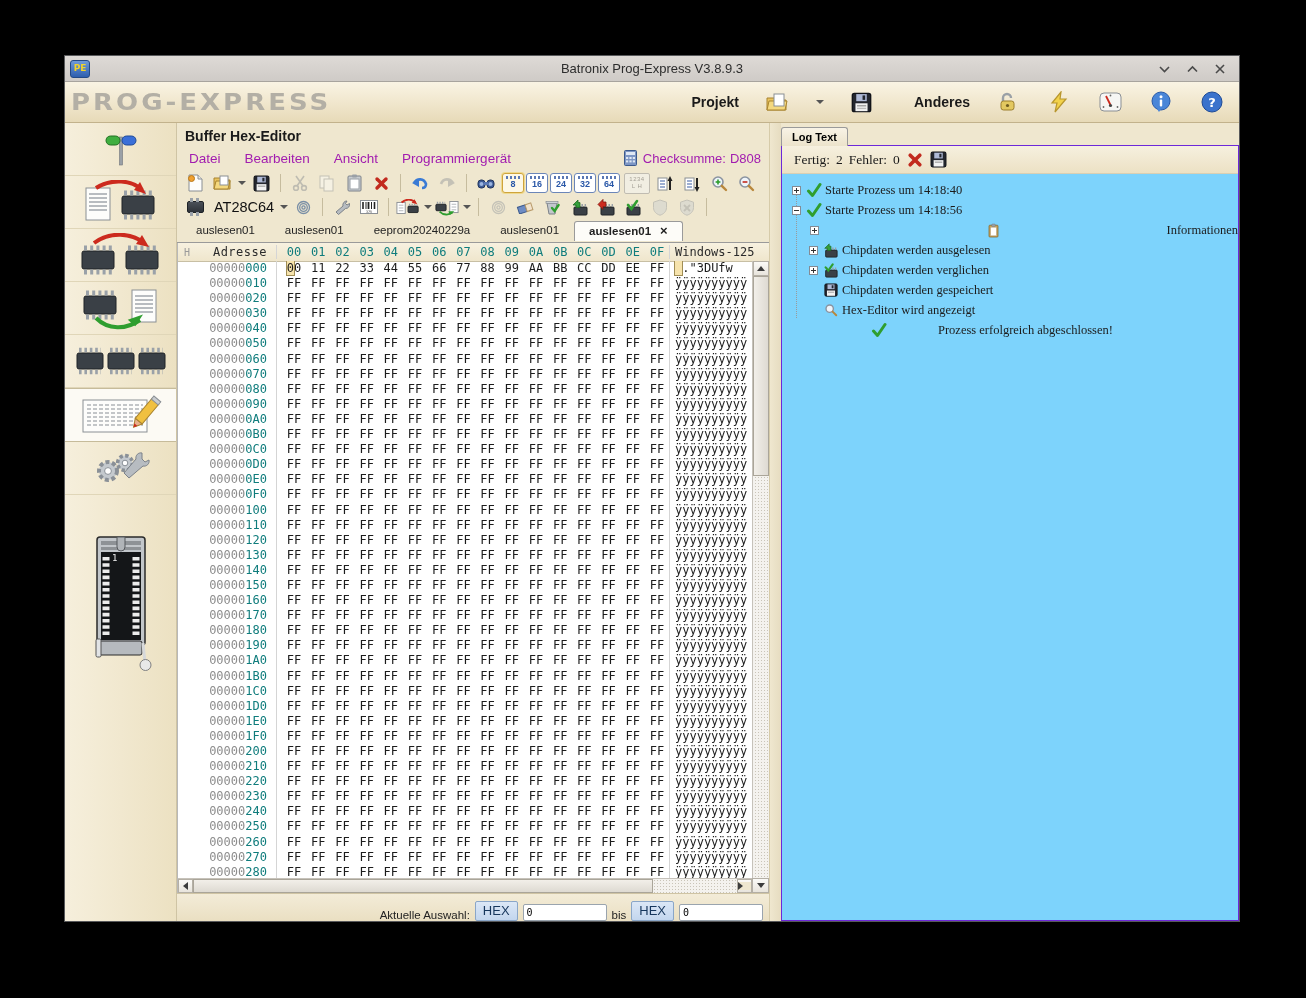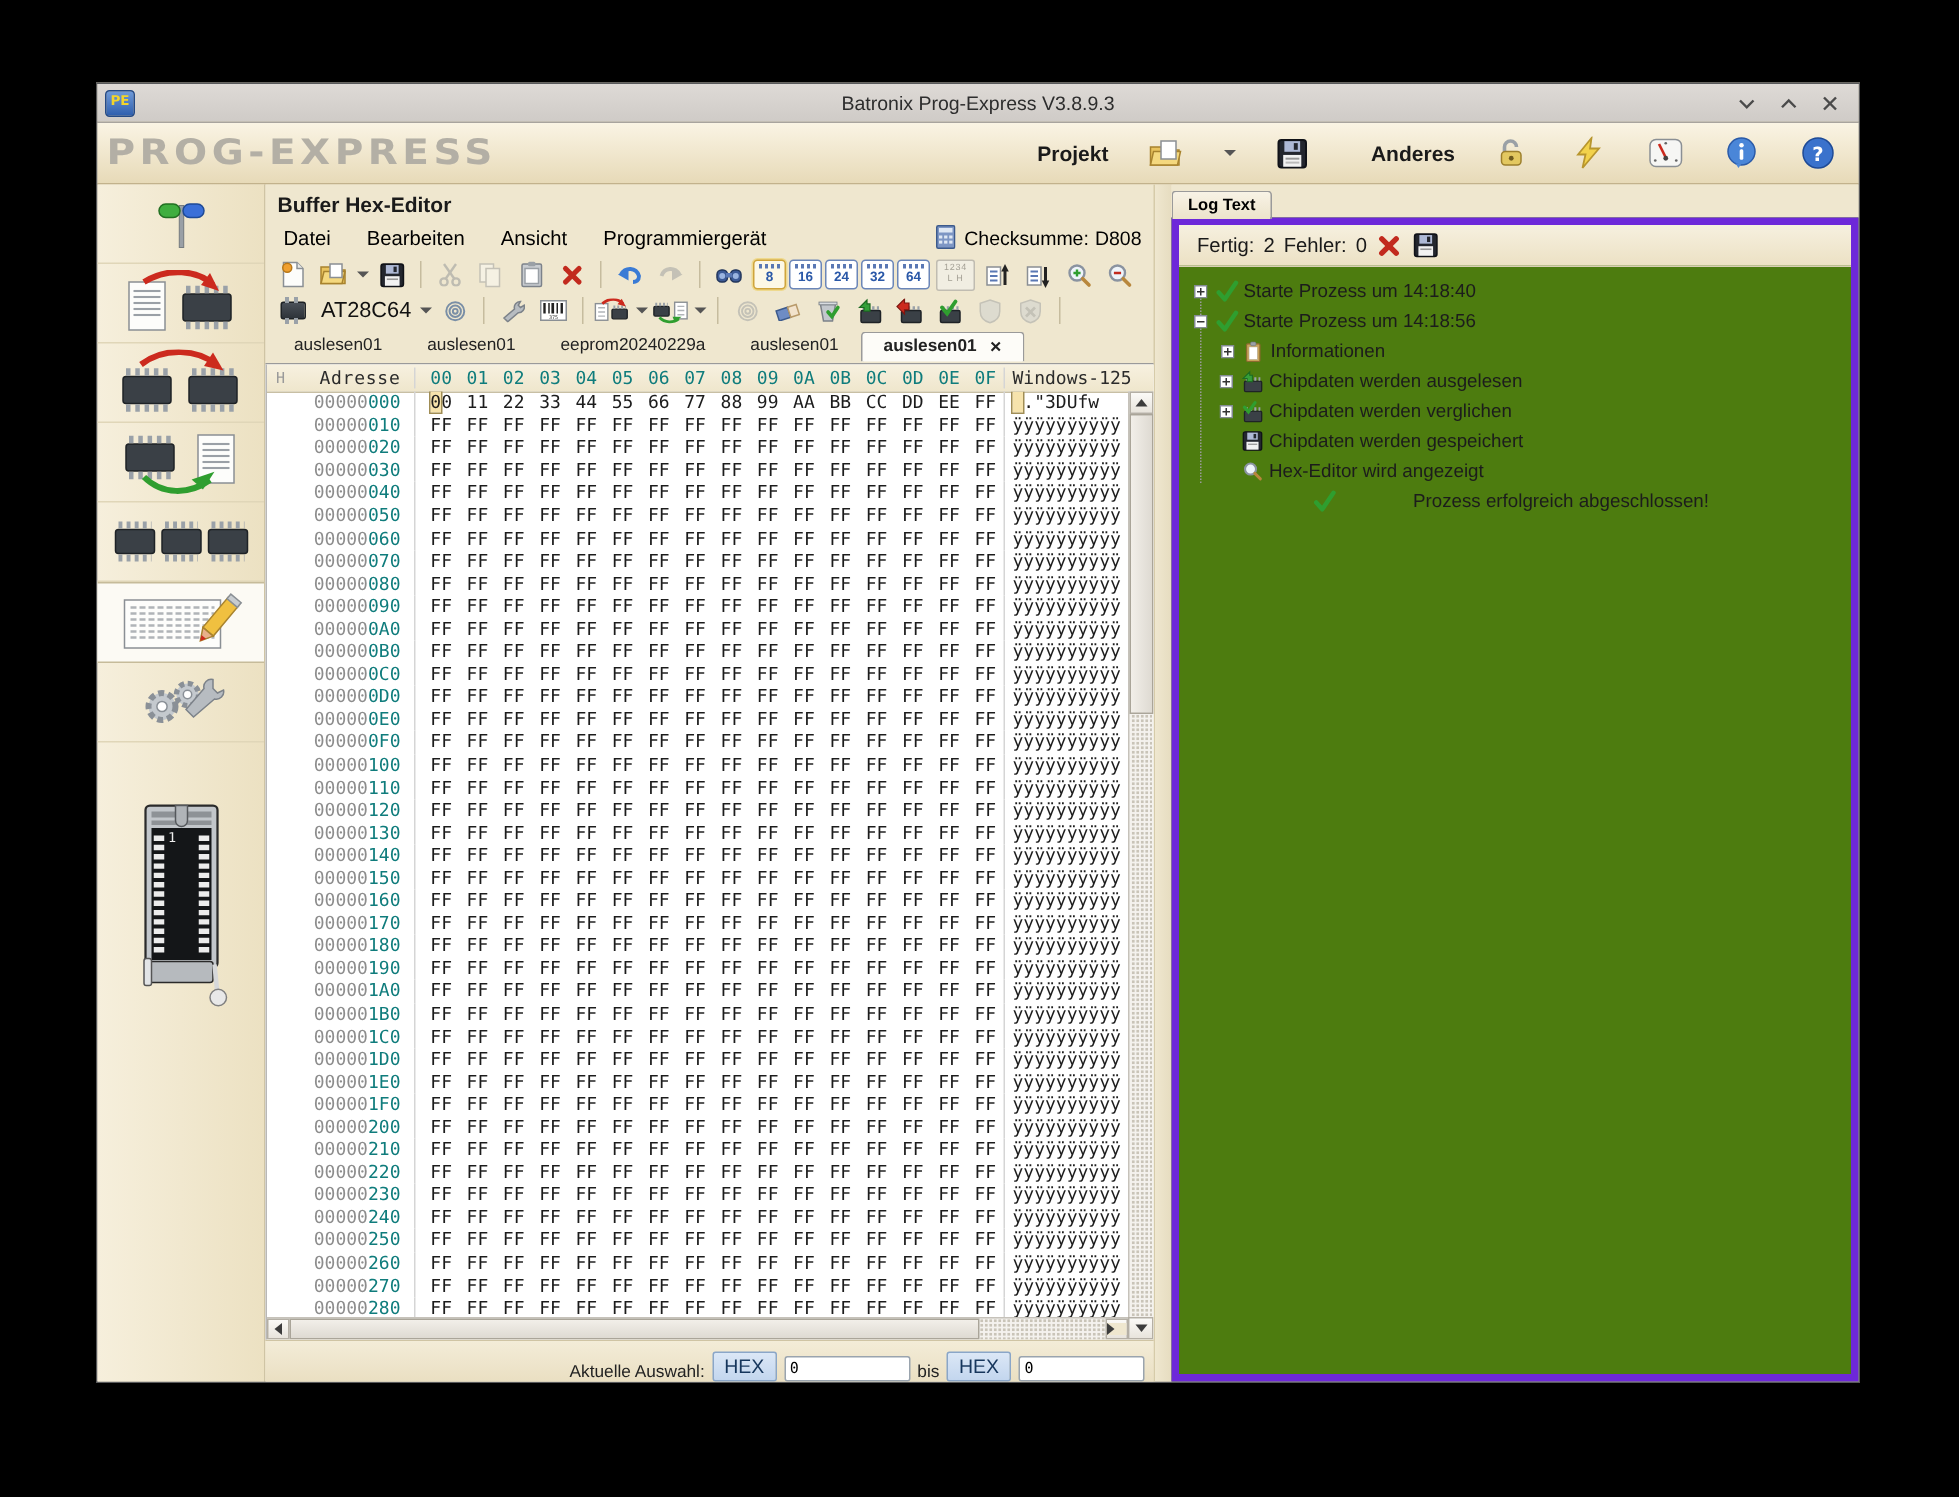--- a/index.html
+++ b/index.html
@@ -38,21 +38,21 @@
   .sideitem.sel{background:#fcfaf4;border-top:1px solid #c6bb9a;border-bottom:1px solid #c6bb9a;}
   .socketbox{margin-top:40px;display:flex;justify-content:center;}
   .chipbody{background:linear-gradient(#4a5058,#2e3339);border:1px solid #1e2226;border-radius:2px;position:relative;}
   .legsH::before,.legsH::after{content:"";position:absolute;left:2px;right:2px;height:4px;
      background:repeating-linear-gradient(90deg,#9aa1a8 0 3px,transparent 3px 6px);}
   .legsH::before{top:-4px}.legsH::after{bottom:-4px}
   
   .main{width:592px;flex:0 0 auto;background:#efe7cf;display:flex;flex-direction:column;
         border-right:1px solid #d6cba9;}
   .paneltitle{font-size:14px;font-weight:bold;color:#1a1a1a;padding:5px 0 2px 8px;flex:0 0 auto;}
-  .menubar{height:24px;display:flex;align-items:center;font-size:13.5px;color:#000000;flex:0 0 auto;}
+  .menubar{height:24px;display:flex;align-items:center;font-size:13.5px;color:#a21caf;flex:0 0 auto;}
   .menuitem{padding:3px 12px;cursor:default;}
   .checksum{margin-left:auto;display:flex;align-items:center;gap:6px;padding-right:8px;font-size:13px;}
   .tbar{height:26px;display:flex;align-items:center;padding-left:6px;gap:3px;flex:0 0 auto;}
   .tbtn{width:24px;height:22px;display:flex;align-items:center;justify-content:center;border-radius:3px;}
   .tbtn.dis{opacity:.42;}
   .tsep{width:1px;height:18px;background:#c6bc9e;margin:0 4px;}
   .devlabel{font-size:14.5px;color:#111;margin:0 2px 0 4px;}
   .vbtn{width:22px;height:20px;box-sizing:border-box;border:1px solid #6b86b8;border-radius:3px;background:#fff;
         display:flex;flex-direction:column;align-items:center;margin:0 1px;}
   .vbtn .vdots{height:3px;width:14px;margin-top:2px;
@@ -110,21 +110,21 @@
   .hexbtn{background:linear-gradient(#dbe7f6,#c3d6ee);border:1px solid #8aa6c8;border-radius:2px;
           font-size:13px;color:#16365c;padding:1px 7px 2px;}
   .selinput{width:84px;height:17px;background:#fff;border:1px solid #9aa4ae;border-radius:2px;
             font:10px "DejaVu Sans Mono",monospace;padding:1px 3px;box-sizing:border-box;}
   
   .gapcol{width:11px;flex:0 0 auto;background:linear-gradient(90deg,#efe7cf,#e6dcc0);}
   .right{flex:1;position:relative;background:#efe7cf;display:flex;flex-direction:column;}
   .logtab{position:relative;margin:3px 0 0 0;align-self:flex-start;background:linear-gradient(#f8f3e6,#ece3cb);
           border:1px solid #9a9a9a;border-bottom:none;border-radius:3px 3px 0 0;font-size:11px;font-weight:bold;
           padding:3px 10px;z-index:2;top:1px;}
-  .logbody{flex:1;background:#4d7c0f;border:5px solid #6d28d9;display:flex;flex-direction:column;min-height:0;}
+  .logbody{flex:1;background:#7dd3fc;border:1px solid #6d28d9;display:flex;flex-direction:column;min-height:0;font-family:Liberation Serif, serif;}
   .statusbar{height:27px;background:linear-gradient(#f6f0df,#ece1c4);border-bottom:1px solid #d8cfb4;
              display:flex;align-items:center;gap:6px;padding-left:12px;font-size:13.5px;color:#1a1a1a;flex:0 0 auto;}
   .sicon{width:18px;height:18px;display:flex;align-items:center;justify-content:center;}
   .tree{position:relative;padding-top:6px;flex:1;overflow:hidden;}
   .treeline{position:absolute;left:14px;top:14px;height:130px;border-left:1px dotted #9a9a9a;}
   .trow{display:flex;align-items:center;height:20px;font-size:12.5px;color:#1c1c1c;position:relative;z-index:1;}
   .trow .exp{width:9px;height:9px;margin-right:4px;flex:0 0 auto;}
   .trow .spacer{width:13px;flex:0 0 auto;}
   .ticon{width:17px;height:16px;margin-right:3px;display:flex;align-items:center;justify-content:center;flex:0 0 auto;}
   svg{display:block;}
@@ -795,21 +795,21 @@
                   <line x1="2" y1="4.5" x2="7" y2="4.5" stroke="#333" stroke-width="1"></line>
                 </svg>
               </span>
               <span class="ticon">
                 <svg width="16" height="16" viewBox="0 0 16 16">
                   <path d="M2.5 9 l4 4.5 L14 2.5" fill="none" stroke="#2f9e2f" stroke-width="3" stroke-linecap="round" stroke-linejoin="round"></path>
                 </svg>
               </span>
               <span>Starte Prozess um 14:18:56</span>
             </div>
-            <div class="trow" style="padding-left: 28px;">
+            <div class="trow" style="padding-left: 28px; justify-content: space-between;">
               <span class="exp">
                 <svg width="9" height="9" viewBox="0 0 9 9">
                   <rect x="0.5" y="0.5" width="8" height="8" fill="#fff" stroke="#848b94"></rect>
                   <line x1="2" y1="4.5" x2="7" y2="4.5" stroke="#333" stroke-width="1"></line>
                   <line x1="4.5" y1="2" x2="4.5" y2="7" stroke="#333" stroke-width="1"></line>
                 </svg>
               </span>
               <span class="ticon">
                 <svg width="13" height="15" viewBox="0 0 16 18">
                   <rect x="2.5" y="2.5" width="11" height="14.5" rx="1" fill="#c9a35a" stroke="#8a6a2e"></rect>

